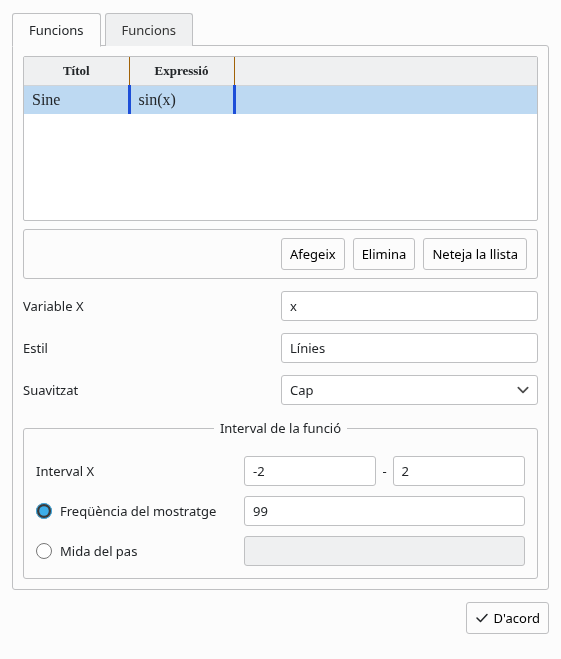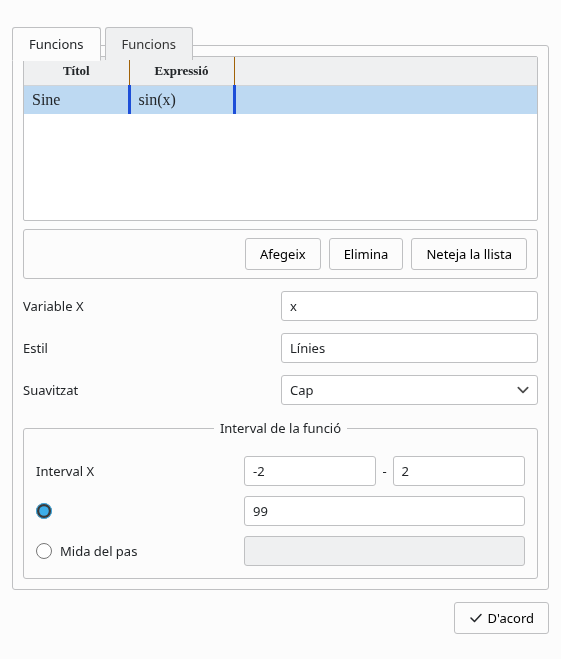--- a/index.html
+++ b/index.html
@@ -19,21 +19,21 @@
 }
 .tab {
   padding: 7px 16px;
   border: 1px solid #bfc0c2;
   border-bottom: none;
   background: #eff0f1;
   border-radius: 3px 3px 0 0;
   cursor: pointer;
   font-size: 13px;
   position: relative;
-  top: 15px;
+  top: 1px;
 }
 .tab.active {
   background: #fcfcfc;
   border-bottom: 1px solid #fcfcfc;
   margin-bottom: -1px;
 }
 .tab + .tab { margin-left: 4px; }
 .tab:not(.active) { color: #333; }
 
 .panel {
@@ -80,21 +80,21 @@
 .btn-bar {
   margin-top: 8px;
   border: 1px solid #bfc0c2;
   border-radius: 3px;
   padding: 8px 10px;
   display: flex;
   justify-content: flex-end;
   gap: 8px;
 }
 button.btn {
-  padding: 6px 14px;
+  padding: 6px 8px;
   background: #fcfcfc;
   border: 1px solid #bfc0c2;
   border-radius: 3px;
   font-size: 13px;
   font-family: inherit;
   cursor: pointer;
   display: inline-flex;
   align-items: center;
   gap: 5px;
 }
@@ -262,20 +262,21 @@
       <div class="gc">
         <input class="text" type="text" value="-2" style="">
         <span class="dash">-</span>
         <input class="text" type="text" value="2" style="">
       </div>
     </div>
 
     <div class="group-row">
       <div class="gl">
         <input type="radio" name="mode" checked="" style="">
+        <span>Freqüència del mostratge</span>
       </div>
       <div class="gc">
         <input class="text" type="text" value="99" style="">
       </div>
     </div>
 
     <div class="group-row">
       <div class="gl">
         <input type="radio" name="mode" style="">
         <span>Mida del pas</span>

